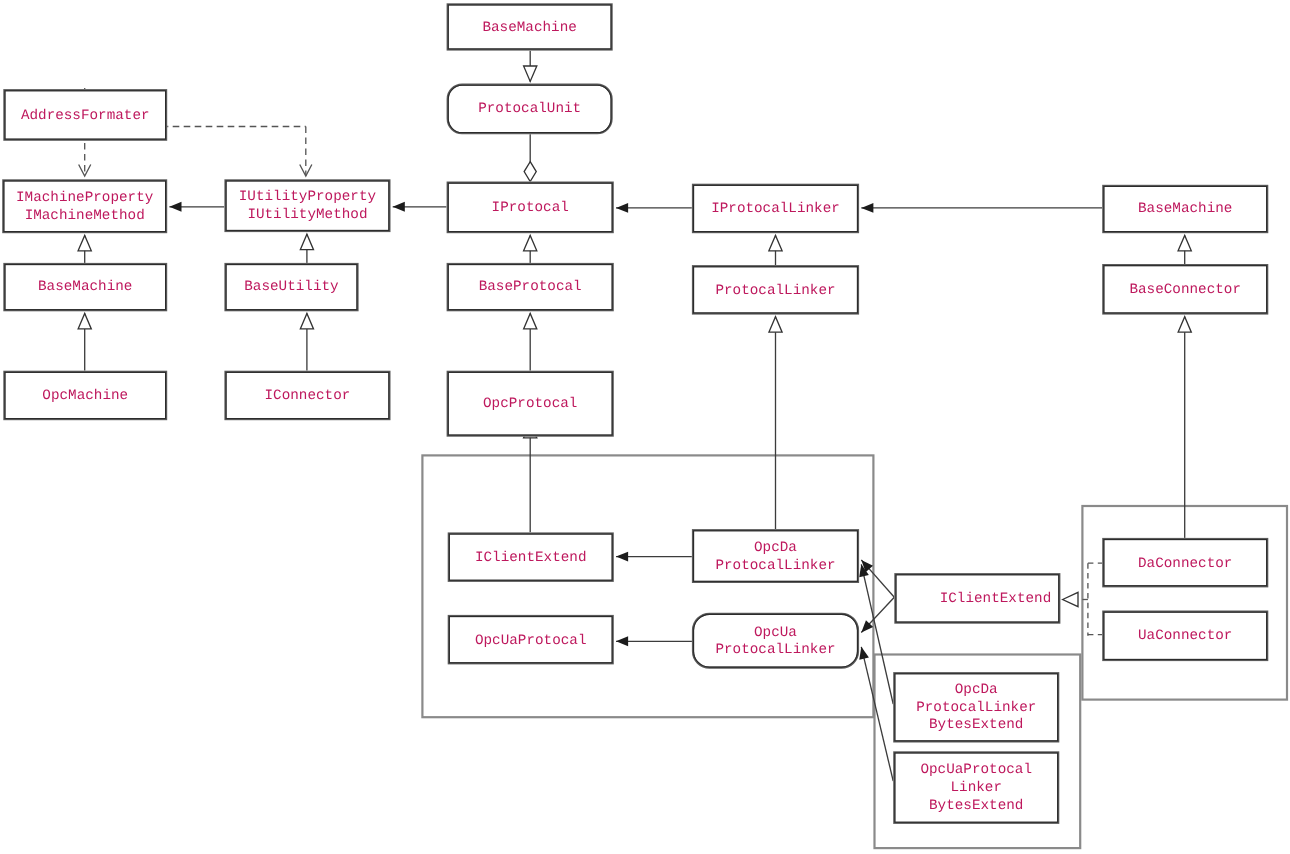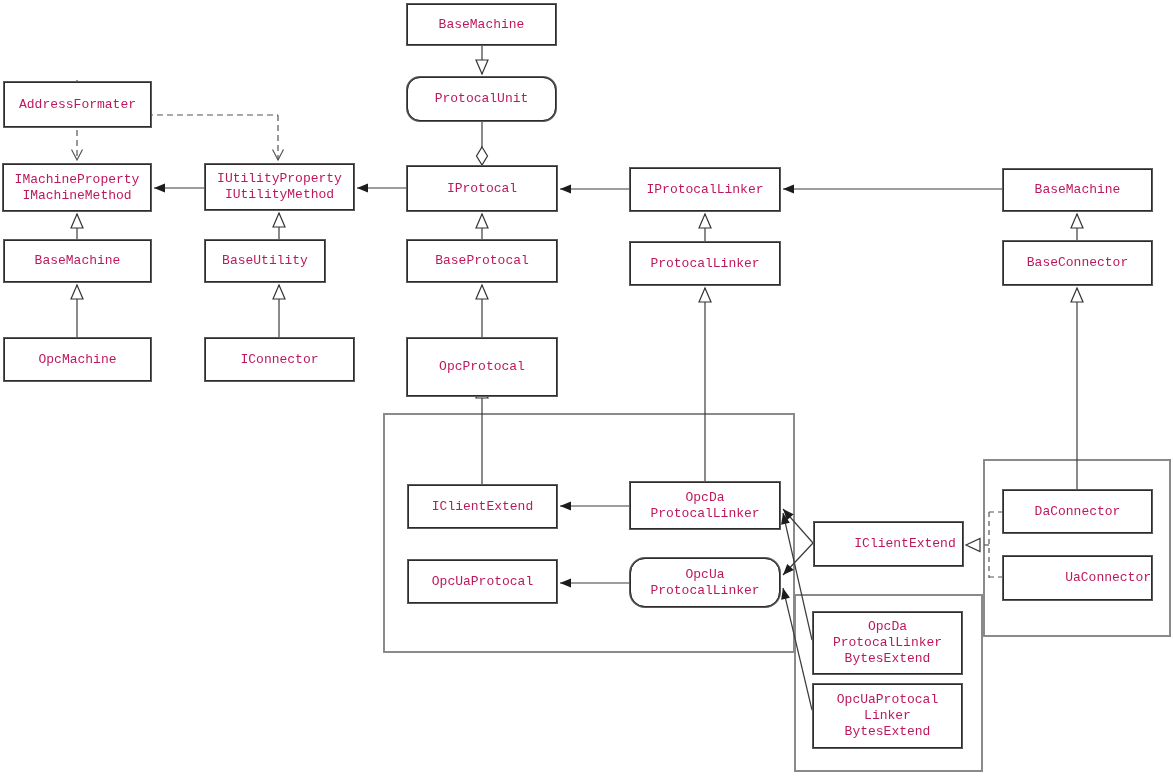--- a/index.html
+++ b/index.html
@@ -60,21 +60,21 @@
   #n-base_protocal          {left:406px;  top:239px; width:152px; height:44px;}
   #n-protocal_linker        {left:629px;  top:241px; width:152px; height:45px;}
   #n-opc_protocal           {left:406px;  top:337px; width:152px; height:60px;}
   #n-base_connector         {left:1002px; top:240px; width:151px; height:46px;}
   #n-opc_da_protocal        {left:407px;  top:484px; width:151px; height:45px;}
   #n-opc_ua_protocal        {left:407px;  top:559px; width:151px; height:45px;}
   #n-opc_da_protocal_linker {left:629px;  top:481px; width:152px; height:49px;}
   #n-opc_ua_protocal_linker {left:629px;  top:557px; width:152px; height:51px;border-radius:16px;}
   #n-i_client_extend        {left:813px;  top:521px; width:151px; height:46px;padding-left:33px;}
   #n-da_connector           {left:1002px; top:489px; width:151px; height:45px;}
-  #n-ua_connector           {left:1002px; top:555px; width:151px; height:46px;align-items:flex-end;}
+  #n-ua_connector           {left:1002px; top:555px; width:151px; height:46px;}
   #n-opc_da_linker_bytes    {left:812px;  top:611px; width:151px; height:64px;}
   #n-opc_ua_linker_bytes    {left:812px;  top:683px; width:151px; height:66px;}
 </style>
 </head>
 <body>
 
 <div id="canvas">
 
   <div class="group" id="g-left"></div>
   <div class="group" id="g-right"></div>

